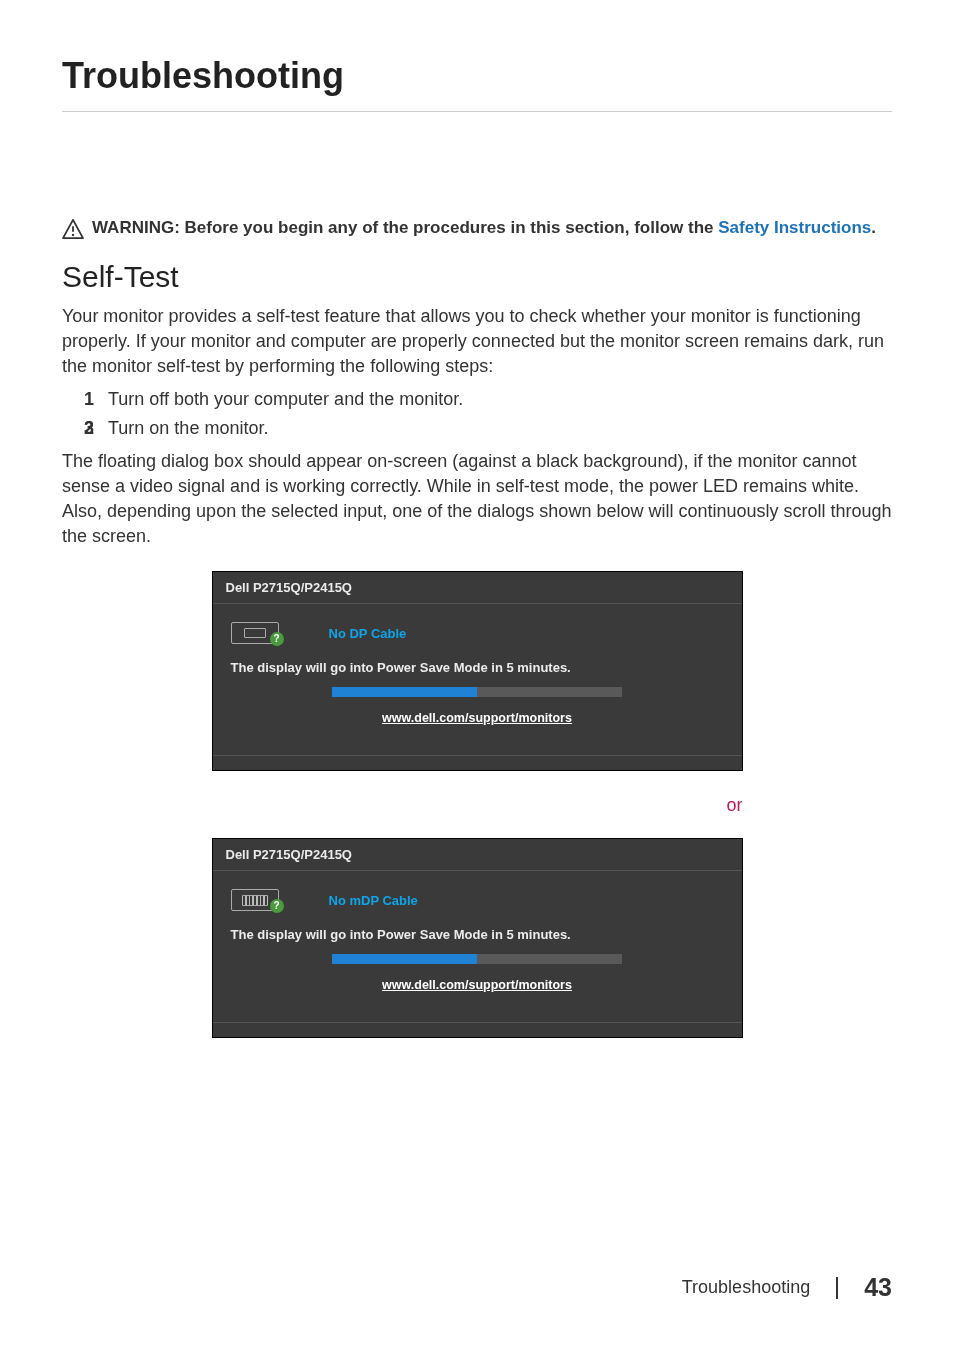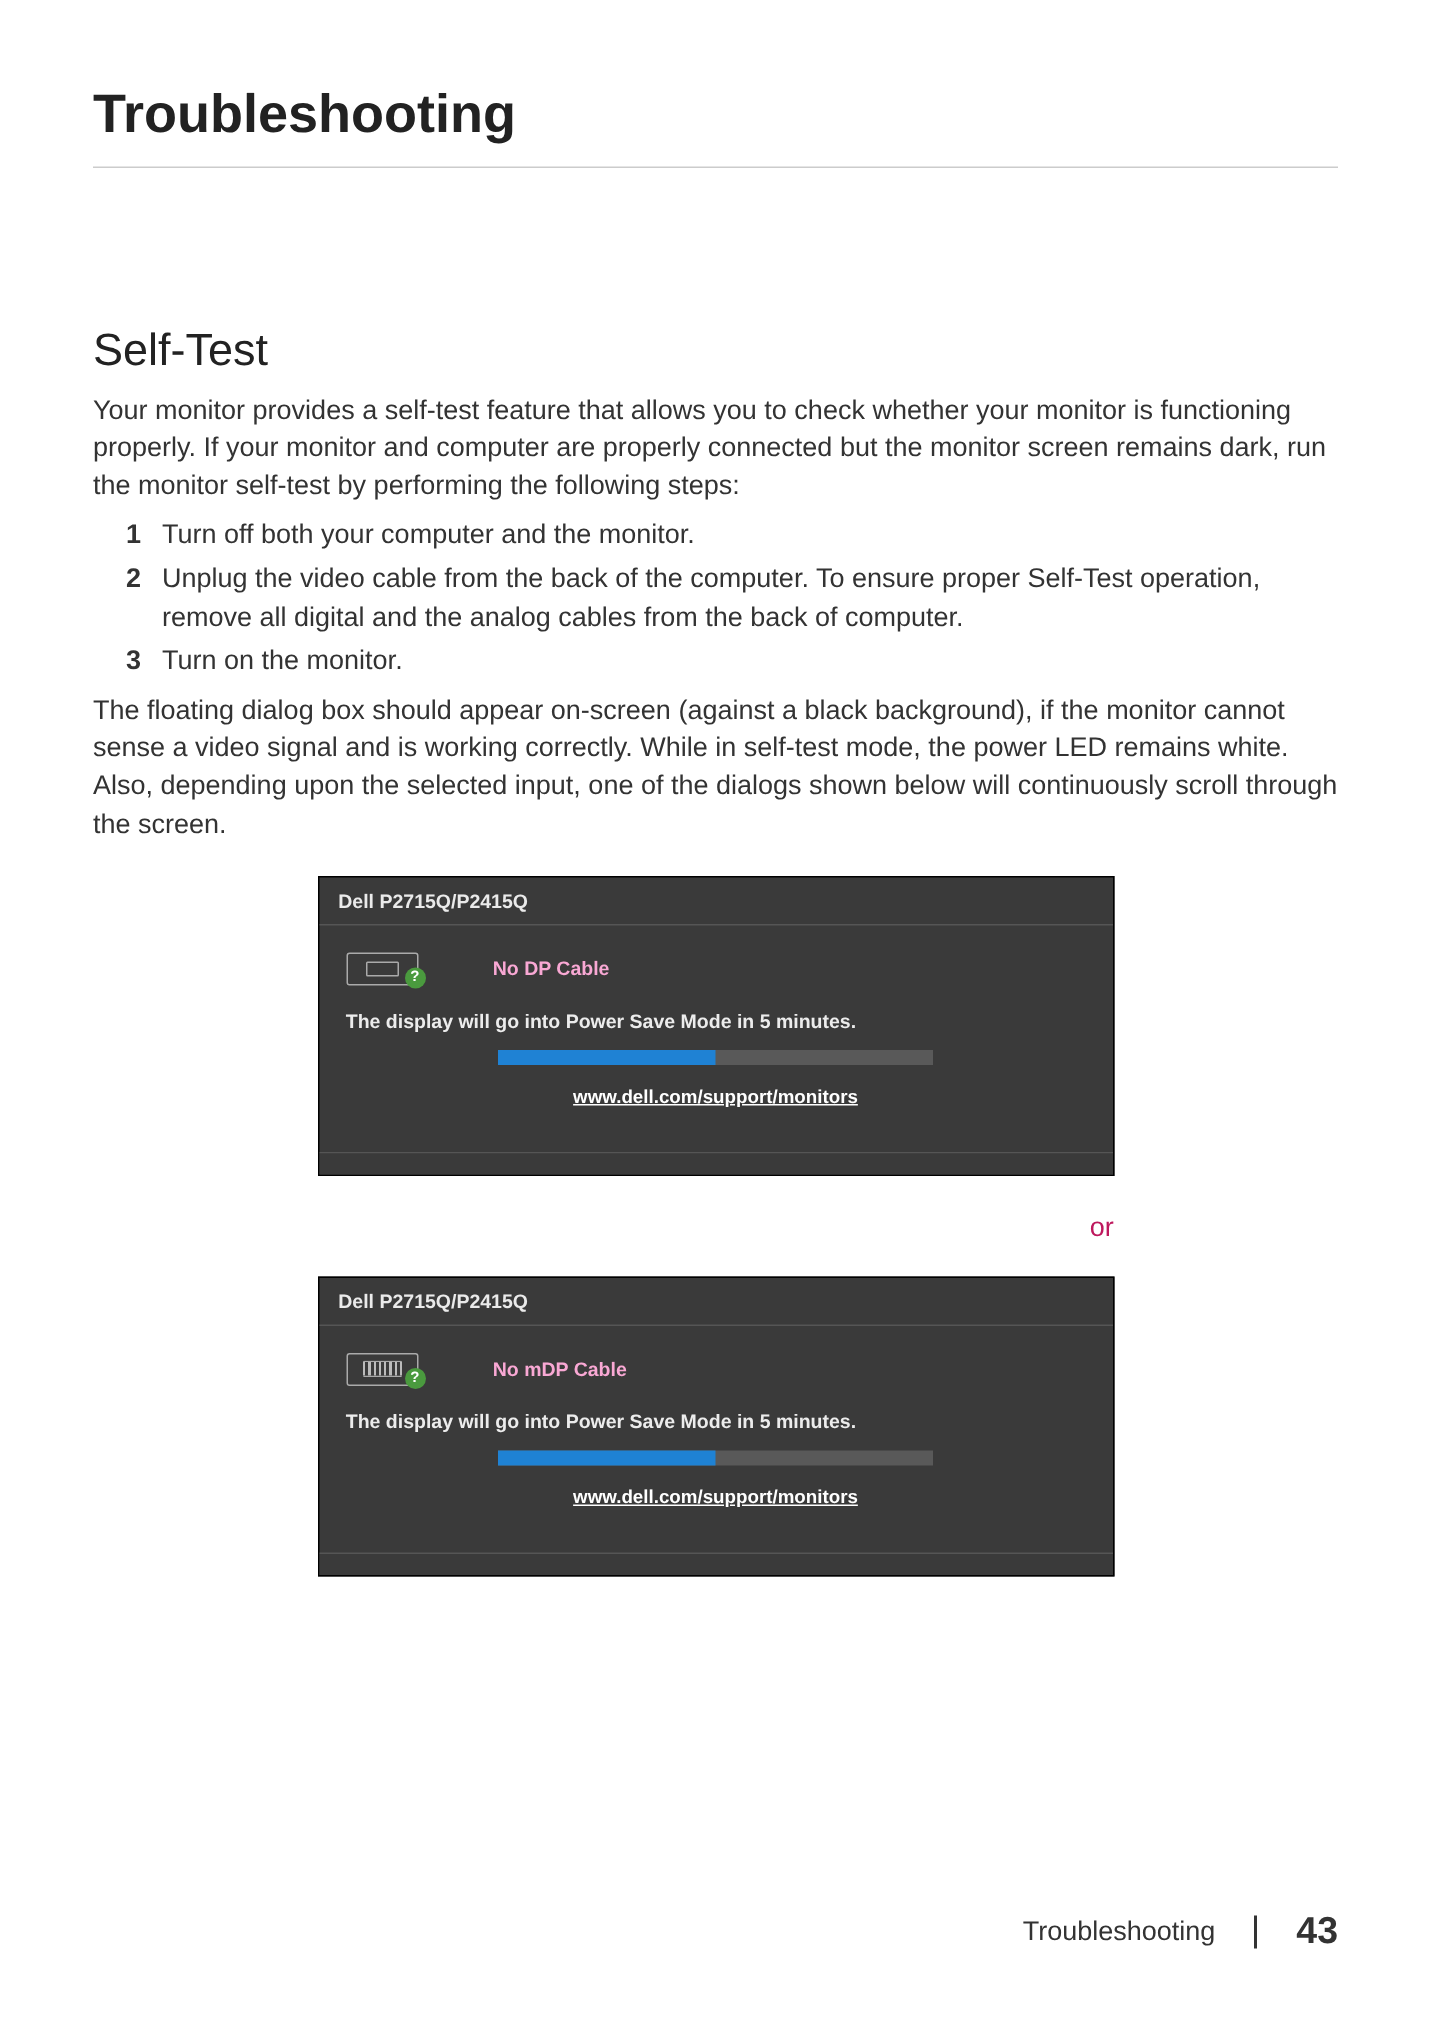--- a/index.html
+++ b/index.html
@@ -144,21 +144,21 @@
       background: #4a9a3e;
       color: #fff;
       font-size: 10px;
       font-weight: 700;
       display: flex;
       align-items: center;
       justify-content: center;
       line-height: 1;
     }
     .cable-label {
-      color: #f9a8d4;
+      color: #0ea5e9;
       font-weight: 600;
     }
     .power-save {
       color: #ececec;
       font-weight: 600;
       margin-bottom: 12px;
     }
     .progress {
       width: 290px;
       height: 10px;
@@ -211,28 +211,38 @@
       font-weight: 700;
       font-size: 25px;
     }
   </style>
 </head>
 <body>
 
 <div class="page">
   <h1 class="page-title">Troubleshooting</h1>
 
+  <div class="warning-block">
+    <svg class="warning-icon" viewBox="0 0 24 22">
+      <path d="M12 1 L23 21 L1 21 Z" fill="none" stroke="#333" stroke-width="2" stroke-linejoin="round"></path>
+      <line x1="12" y1="8" x2="12" y2="14" stroke="#333" stroke-width="2"></line>
+      <circle cx="12" cy="17.5" r="1.3" fill="#333"></circle>
+    </svg>
+    <div class="warning-text">
+      <span>WARNING:  Before you begin any of the procedures in this section, follow the </span><span class="warning-link">Safety Instructions</span><span>.</span>
+    </div>
+  </div>
 
   <h2 class="section-heading">Self-Test</h2>
 
   <p class="body-text">Your monitor provides a self-test feature that allows you to check whether your monitor is functioning properly. If your monitor and computer are properly connected but the monitor screen remains dark, run the monitor self-test by performing the following steps:</p>
 
   <ol class="ordered-list">
     <li><span class="num">1</span><span>Turn off both your computer and the monitor.</span></li>
-    <li><span class="num">2</span><span>Unplug the video cable from the back of the computer. To ensure proper Self-Test operation, remove all digital and the analog cables from the back of computer.</span></li>
+    <li><span class="num">2</span></li>
     <li><span class="num">3</span><span>Turn on the monitor.</span></li>
   </ol>
 
   <p class="body-text after-list">The floating dialog box should appear on-screen (against a black background), if the monitor cannot sense a video signal and is working correctly. While in self-test mode, the power LED remains white. Also, depending upon the selected input, one of the dialogs shown below will continuously scroll through the screen.</p>
 
   <div class="dialog-wrap">
     <div class="dialog">
       <div class="dialog-header">Dell P2715Q/P2415Q</div>
       <div class="dialog-body">
         <div class="cable-row">

